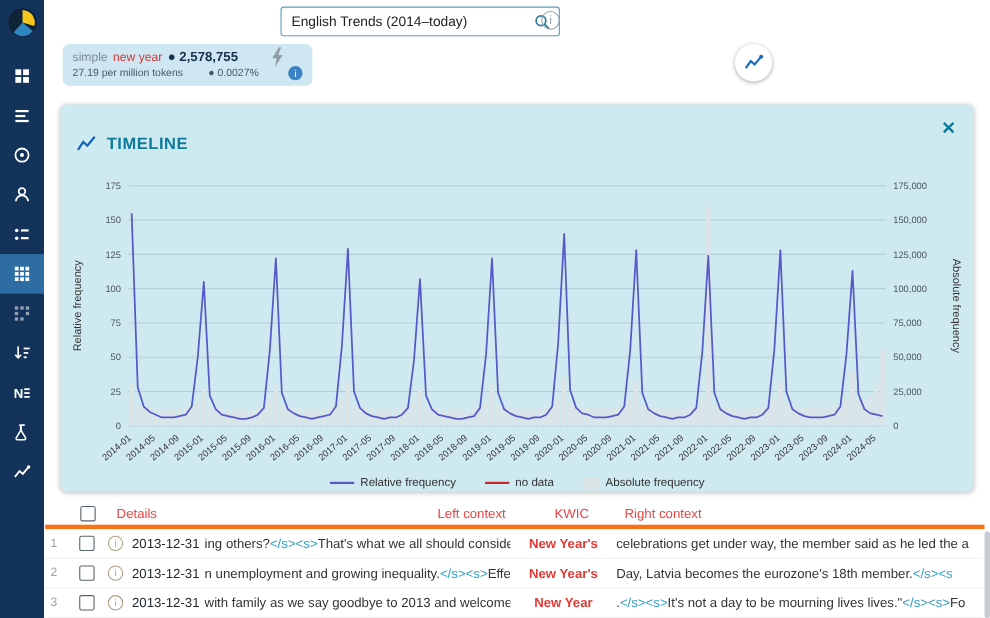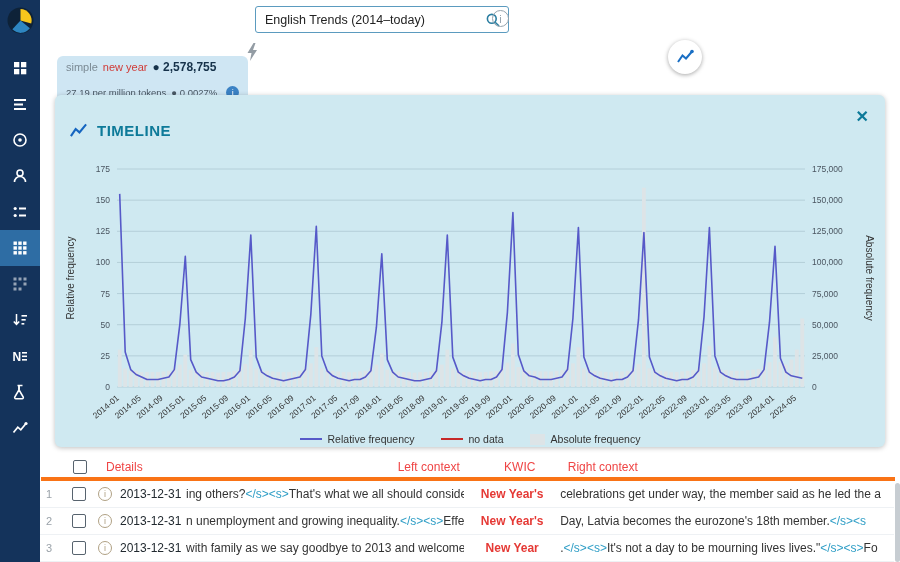--- a/index.html
+++ b/index.html
@@ -17,27 +17,27 @@
   .app-title{position:absolute;left:15px;top:4px;font-size:22px;letter-spacing:2px;
              color:#2f3e4a;font-weight:500;}
   .searchbox{position:absolute;left:215px;top:6px;width:254px;height:27px;border:1px solid #5b9bbf;
              border-radius:3px;display:flex;align-items:center;padding:0 7px;box-sizing:border-box;background:#fff;}
   .searchbox input{border:0;outline:0;flex:1;font-size:12.5px;color:#222;background:transparent;
                    font-family:"Liberation Sans",sans-serif;}
   .info-btn{position:absolute;left:452px;top:10px;width:17px;height:17px;border:1.5px solid #95a3ad;
             border-radius:50%;color:#95a3ad;font-size:11px;display:flex;align-items:center;
             justify-content:center;box-sizing:border-box;cursor:pointer;}
   
-  .chip{position:absolute;left:17px;top:56px;background:#cfe6f3;border-radius:6px;
+  .chip{position:absolute;left:17px;top:40px;background:#cfe6f3;border-radius:6px;
         padding:4px 9px 5px 9px;min-width:150px;}
   .chip-line1{font-size:11px;display:flex;gap:5px;align-items:baseline;}
   .chip-mode{color:#7b8a94;}
   .chip-query{color:#d03a36;}
   .chip-count{color:#16324a;font-weight:bold;font-size:12px;}
-  .chip-line2{font-size:9.5px;color:#485864;display:flex;gap:5px;align-items:center;margin-top:12px;}
+  .chip-line2{font-size:9.5px;color:#485864;display:flex;gap:23px;align-items:center;margin-top:2px;}
   .chip-info{width:13px;height:13px;background:#3b82c4;color:#fff;border-radius:50%;font-size:9px;
              display:flex;align-items:center;justify-content:center;margin-left:4px;cursor:pointer;}
   .bolt{position:absolute;left:205px;top:42px;cursor:pointer;}
   .tl-toggle{position:absolute;left:628px;top:40px;width:34px;height:34px;border-radius:50%;
              background:#fff;box-shadow:0 1px 4px rgba(0,0,0,.35);display:flex;align-items:center;
              justify-content:center;cursor:pointer;}
   
   .panel{position:absolute;left:15px;top:95px;width:830px;height:352px;background:#cfe9f1;
          border-radius:6px;box-shadow:0 1px 5px rgba(0,0,0,.25);box-sizing:border-box;padding:12px 6px;}
   .panel-head{height:30px;display:flex;align-items:center;gap:9px;padding:8px 0 0 8px;}

